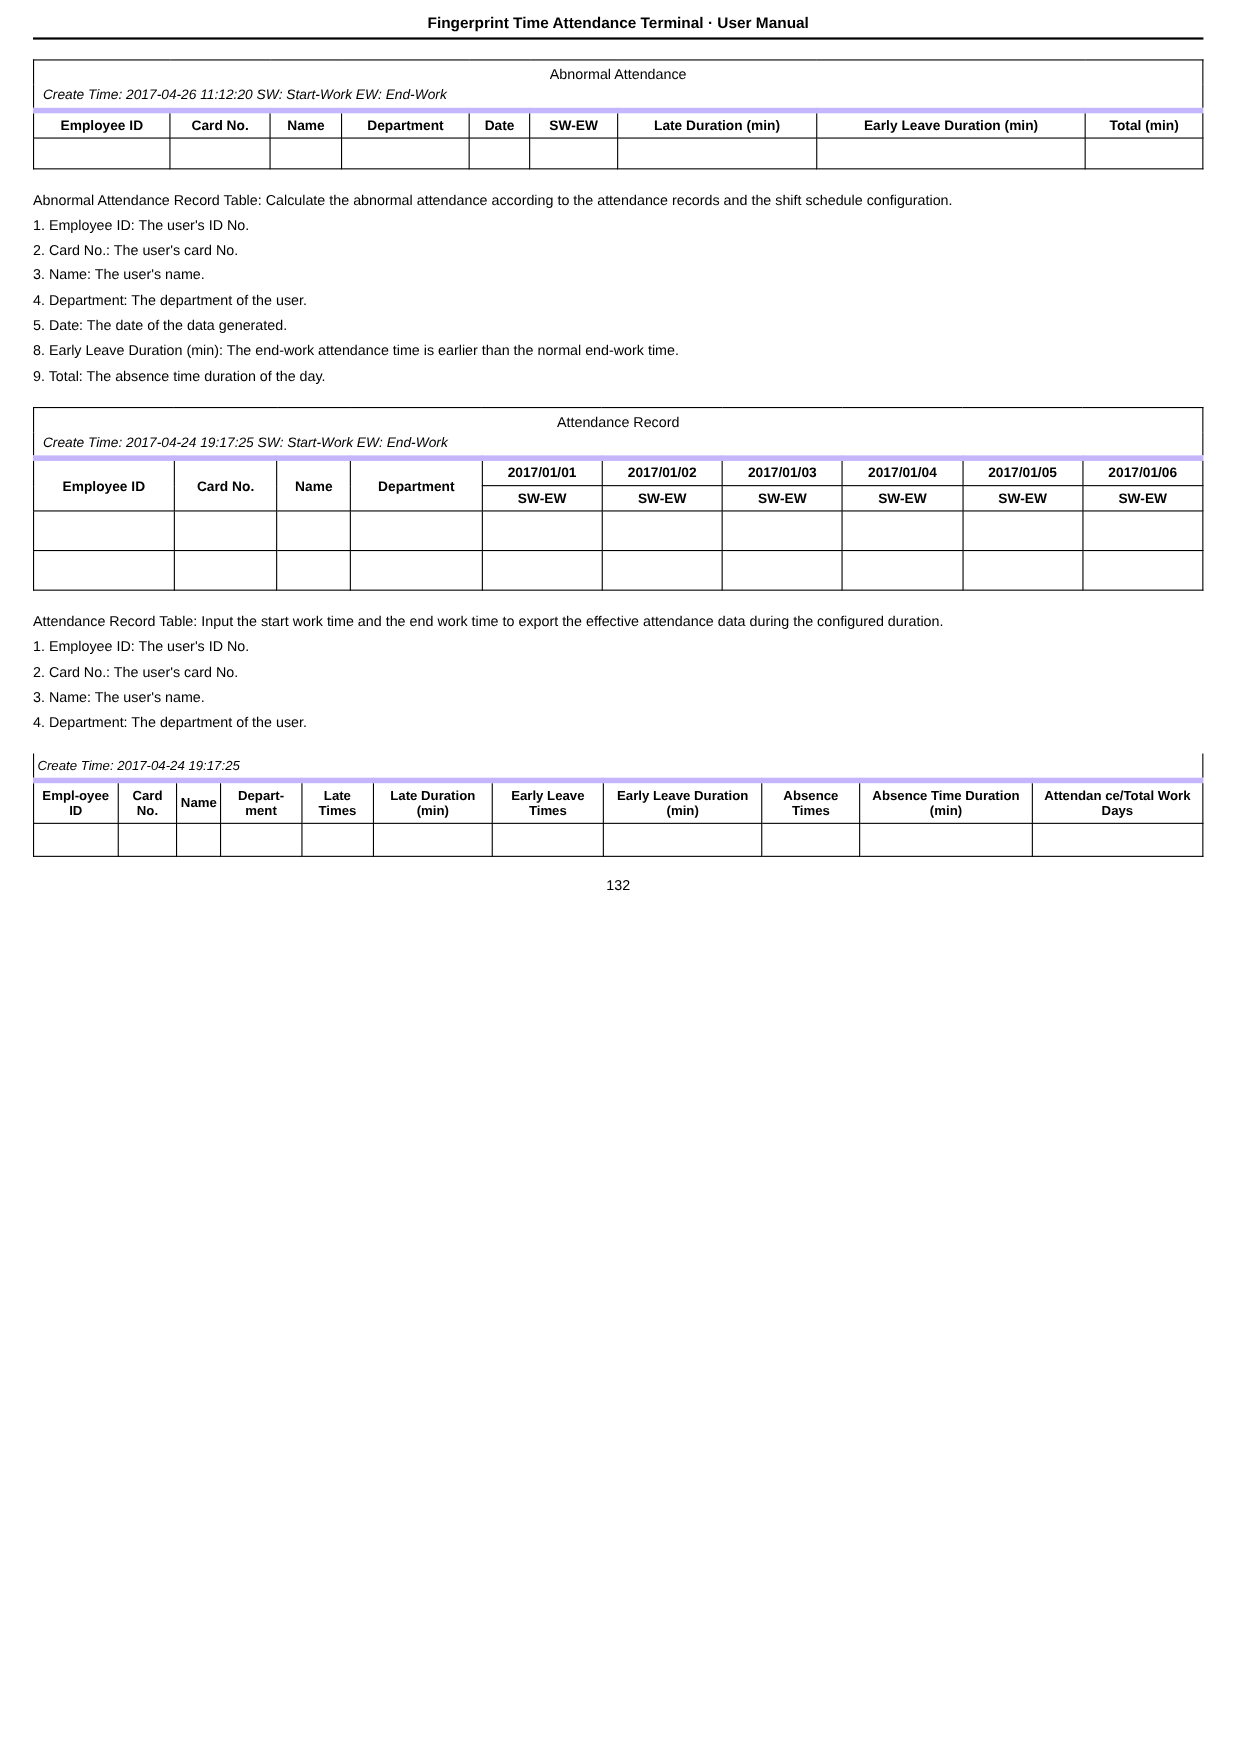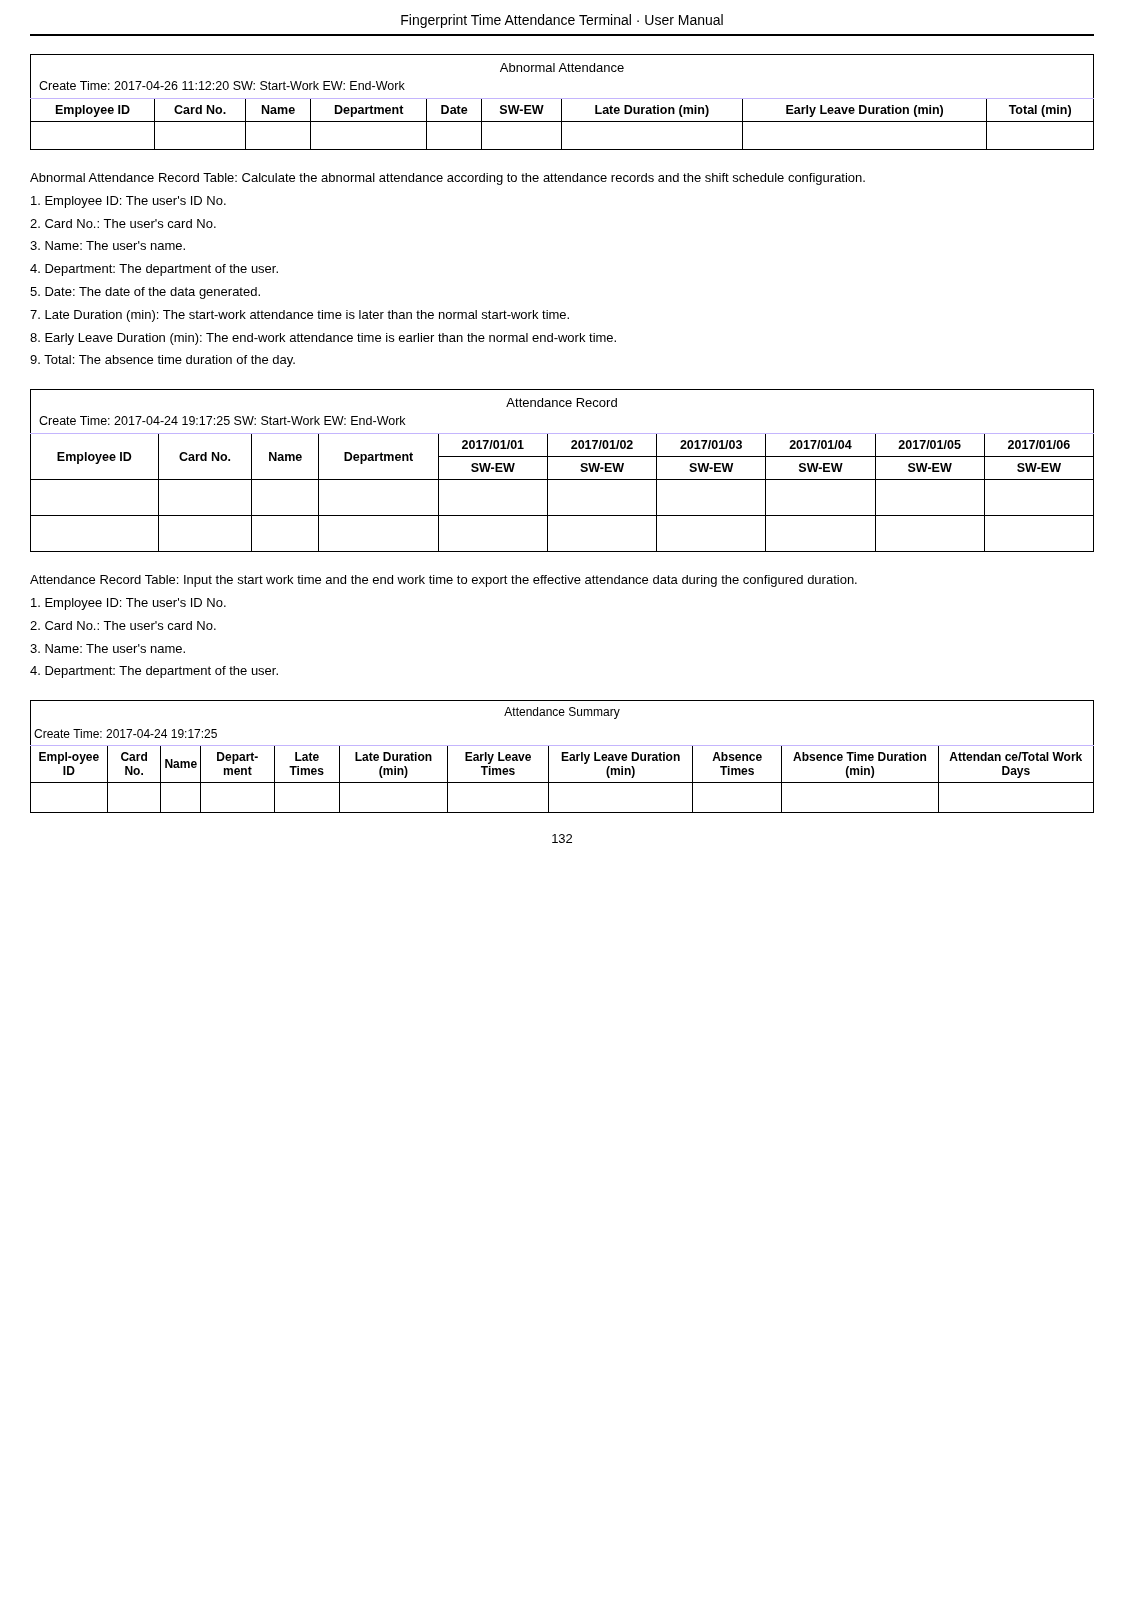--- a/index.html
+++ b/index.html
@@ -12,21 +12,21 @@
       min-height: 1600px;
       padding: 0 30px 40px 30px;
     }
     .page-header {
       text-align: center;
       padding: 12px 0 6px 0;
       border-bottom: 2px solid #000;
       margin-bottom: 18px;
       font-size: 14px;
     }
-    .page-header span { font-weight: normal; text-align: center; }
+    .page-header span { font-weight: bold; text-align: center; }
 
     
     .section {
       margin-bottom: 18px;
     }
     table {
       width: 100%;
       border-collapse: collapse;
       font-size: 12.5px;
     }
@@ -38,24 +38,25 @@
     }
     .table-title-row td {
       background: #fff;
       border-bottom: none;
       padding: 5px 8px 2px 8px;
       text-align: center;
       font-size: 13px;
     }
     .table-info-row td {
       border-top: none;
-      border-bottom: 1px solid #c4b5fd;
+      border-bottom: 5px solid #c4b5fd;
       text-align: left;
       padding: 2px 8px 5px 8px;
       font-size: 12.5px;
+      font-style: italic;
     }
     .empty-row td {
       height: 28px;
     }
     .description-block {
       margin: 10px 0 18px 0;
       font-size: 13px;
       line-height: 1.6;
     }
     .description-block p { margin-bottom: 2px; }
@@ -120,21 +121,20 @@
 <div class="description-block">
   <p>
     <span class="bold-title">Abnormal Attendance Record Table:</span>
     <span> Calculate the abnormal attendance according to the attendance records and the shift schedule configuration.</span>
   </p>
   <p>1. Employee ID: The user's ID No.</p>
   <p>2. Card No.: The user's card No.</p>
   <p>3. Name: The user's name.</p>
   <p>4. Department: The department of the user.</p>
   <p>5. Date: The date of the data generated.</p>
-  <p>7. Late Duration (min): The start-work attendance time is later than the normal start-work time.</p>
   <p>8. Early Leave Duration (min): The end-work attendance time is earlier than the normal end-work time.</p>
   <p>9. Total: The absence time duration of the day.</p>
 </div>
 
 <div class="section">
   <table>
     <tbody>
         <tr class="table-title-row">
       <td colspan="10">Attendance Record</td>
     </tr>
@@ -196,23 +196,20 @@
   </p>
   <p>1. Employee ID: The user's ID No.</p>
   <p>2. Card No.: The user's card No.</p>
   <p>3. Name: The user's name.</p>
   <p>4. Department: The department of the user.</p>
 </div>
 
 <div class="section">
   <table class="summary-table">
     <tbody>
-        <tr class="table-title-row">
-      <td colspan="11">Attendance Summary</td>
-    </tr>
     <tr class="table-info-row">
       <td colspan="11">Create Time: 2017-04-24 19:17:25</td>
     </tr>
     <tr>
       <th>Empl-oyee ID</th>
       <th>Card No.</th>
       <th>Name</th>
       <th>Depart-ment</th>
       <th>Late Times</th>
       <th>Late Duration (min)</th>

